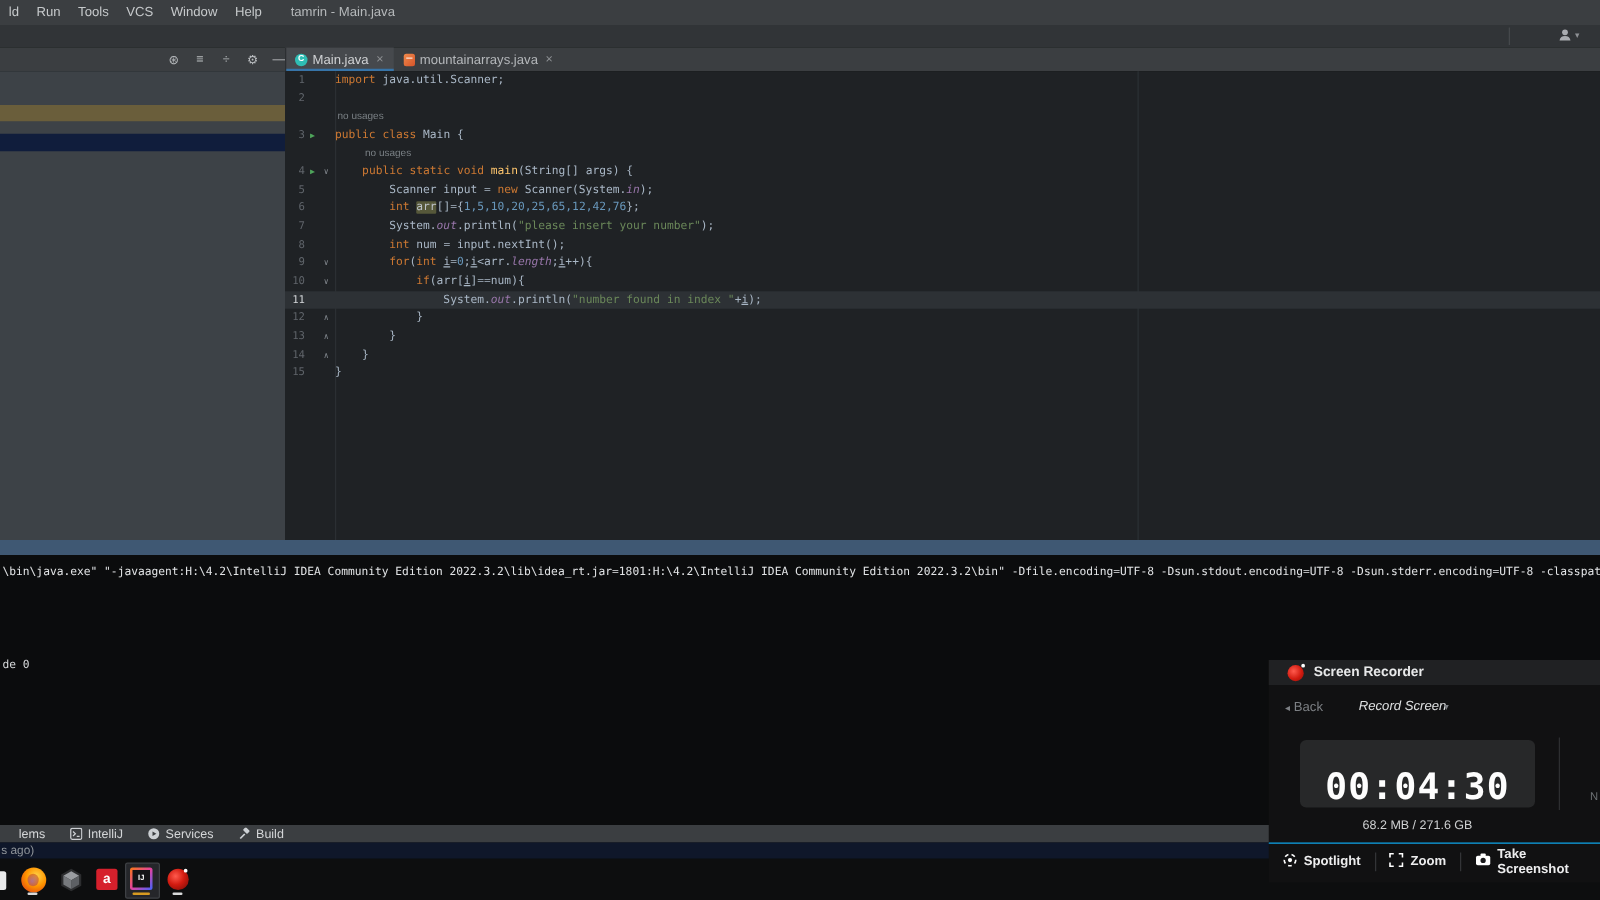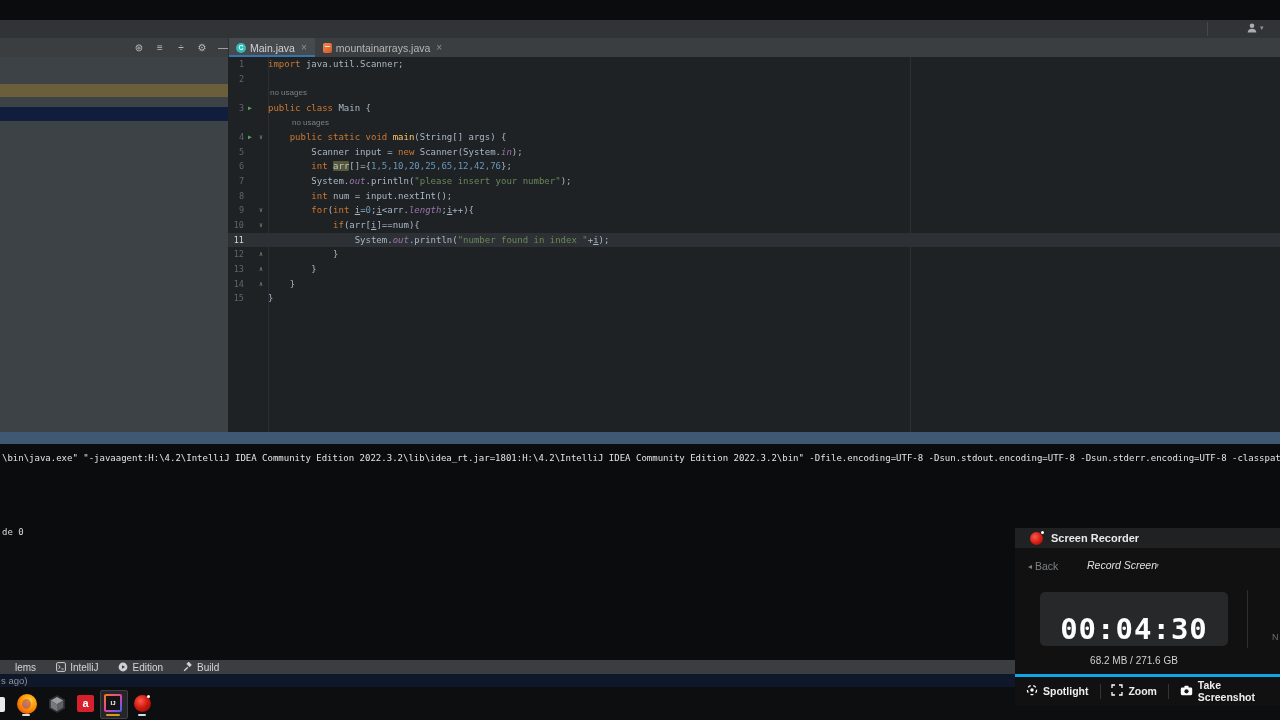--- a/index.html
+++ b/index.html
@@ -114,30 +114,41 @@
   #rec-back{position:absolute;left:13px;top:32px;color:#7d8084;font-size:10.5px;display:flex;align-items:center;gap:3px;}
   #rec-back .arr{font-size:8px;}
   #rec-mode{position:absolute;left:72px;top:31px;color:#dee0e1;font-size:10.5px;font-style:italic;}
   #rec-mode-caret{position:absolute;left:140px;top:33px;color:#7d8084;font-size:8px;}
   #rec-timerbox{position:absolute;left:25px;top:64px;width:188px;height:54px;background:#272829;
     border-radius:5px;display:flex;align-items:flex-end;justify-content:center;}
   #rec-timer{font-family:"DejaVu Sans Mono",monospace;font-weight:bold;font-size:29px;color:#fdfdfd;letter-spacing:1px;}
   #rec-vdiv{position:absolute;left:232px;top:62px;width:1px;height:58px;background:#2d2e30;}
   #rec-clip{position:absolute;left:257px;top:104px;color:#6d7073;font-size:9px;}
   #rec-storage{position:absolute;left:0;top:127px;width:238px;text-align:center;color:#cfd1d2;font-size:10px;}
-  #rec-buttons{position:absolute;left:0;top:146px;width:265px;height:28px;border-top:3px solid #0ea5e9;
+  #rec-buttons{position:absolute;left:0;top:146px;width:265px;height:28px;border-top:1px solid #0ea5e9;
     display:flex;align-items:center;}
   .rec-btn{display:flex;align-items:center;gap:5px;color:#ededee;font-size:10.5px;font-weight:bold;padding:0 11px;}
   .rec-sep{width:1px;height:15px;background:#333437;}
 </style>
 </head>
 <body>
 
 <div id="root">
 
+  <div id="menubar">
+    <div id="menu-items">
+        <span class="menu-item">ld</span>
+        <span class="menu-item">Run</span>
+        <span class="menu-item">Tools</span>
+        <span class="menu-item">VCS</span>
+        <span class="menu-item">Window</span>
+        <span class="menu-item">Help</span>
+      </div>
+    <div id="win-title">tamrin - Main.java</div>
+  </div>
 
   <div id="toolbar2">
     <div class="vdiv"></div>
     <div id="user-box">
       <svg width="12" height="12" viewBox="0 0 12 12">
         <circle cx="6" cy="3.8" r="2.3" fill="#a9acb0"></circle>
         <path d="M1.6 10.4c.4-2.6 2-3.7 4.4-3.7s4 1.1 4.4 3.7z" fill="#a9acb0"></path>
       </svg>
       <span class="caret">▾</span>
     </div>
@@ -295,21 +306,21 @@
         </span>
         <span>IntelliJ</span>
       </div>
       <div class="tw-item">
         <span>
           <svg width="10" height="10" viewBox="0 0 10 10">
             <circle cx="5" cy="5" r="4.4" fill="#ccd0d4"></circle>
             <path d="M4 3.2L7.1 5 4 6.8z" fill="#3b3e41"></path>
           </svg>
         </span>
-        <span>Edition</span>
+        <span>Services</span>
       </div>
       <div class="tw-item">
         <span>
           <svg width="10" height="10" viewBox="0 0 10 10">
             <path d="M1.2 8.8L4.8 5.2" stroke="#ccd0d4" stroke-width="1.4"></path>
             <rect x="3.8" y="0.8" width="4.6" height="3.2" rx="0.6" fill="#ccd0d4" transform="rotate(45 6.1 2.4)"></rect>
           </svg>
         </span>
         <span>Build</span>
       </div>

